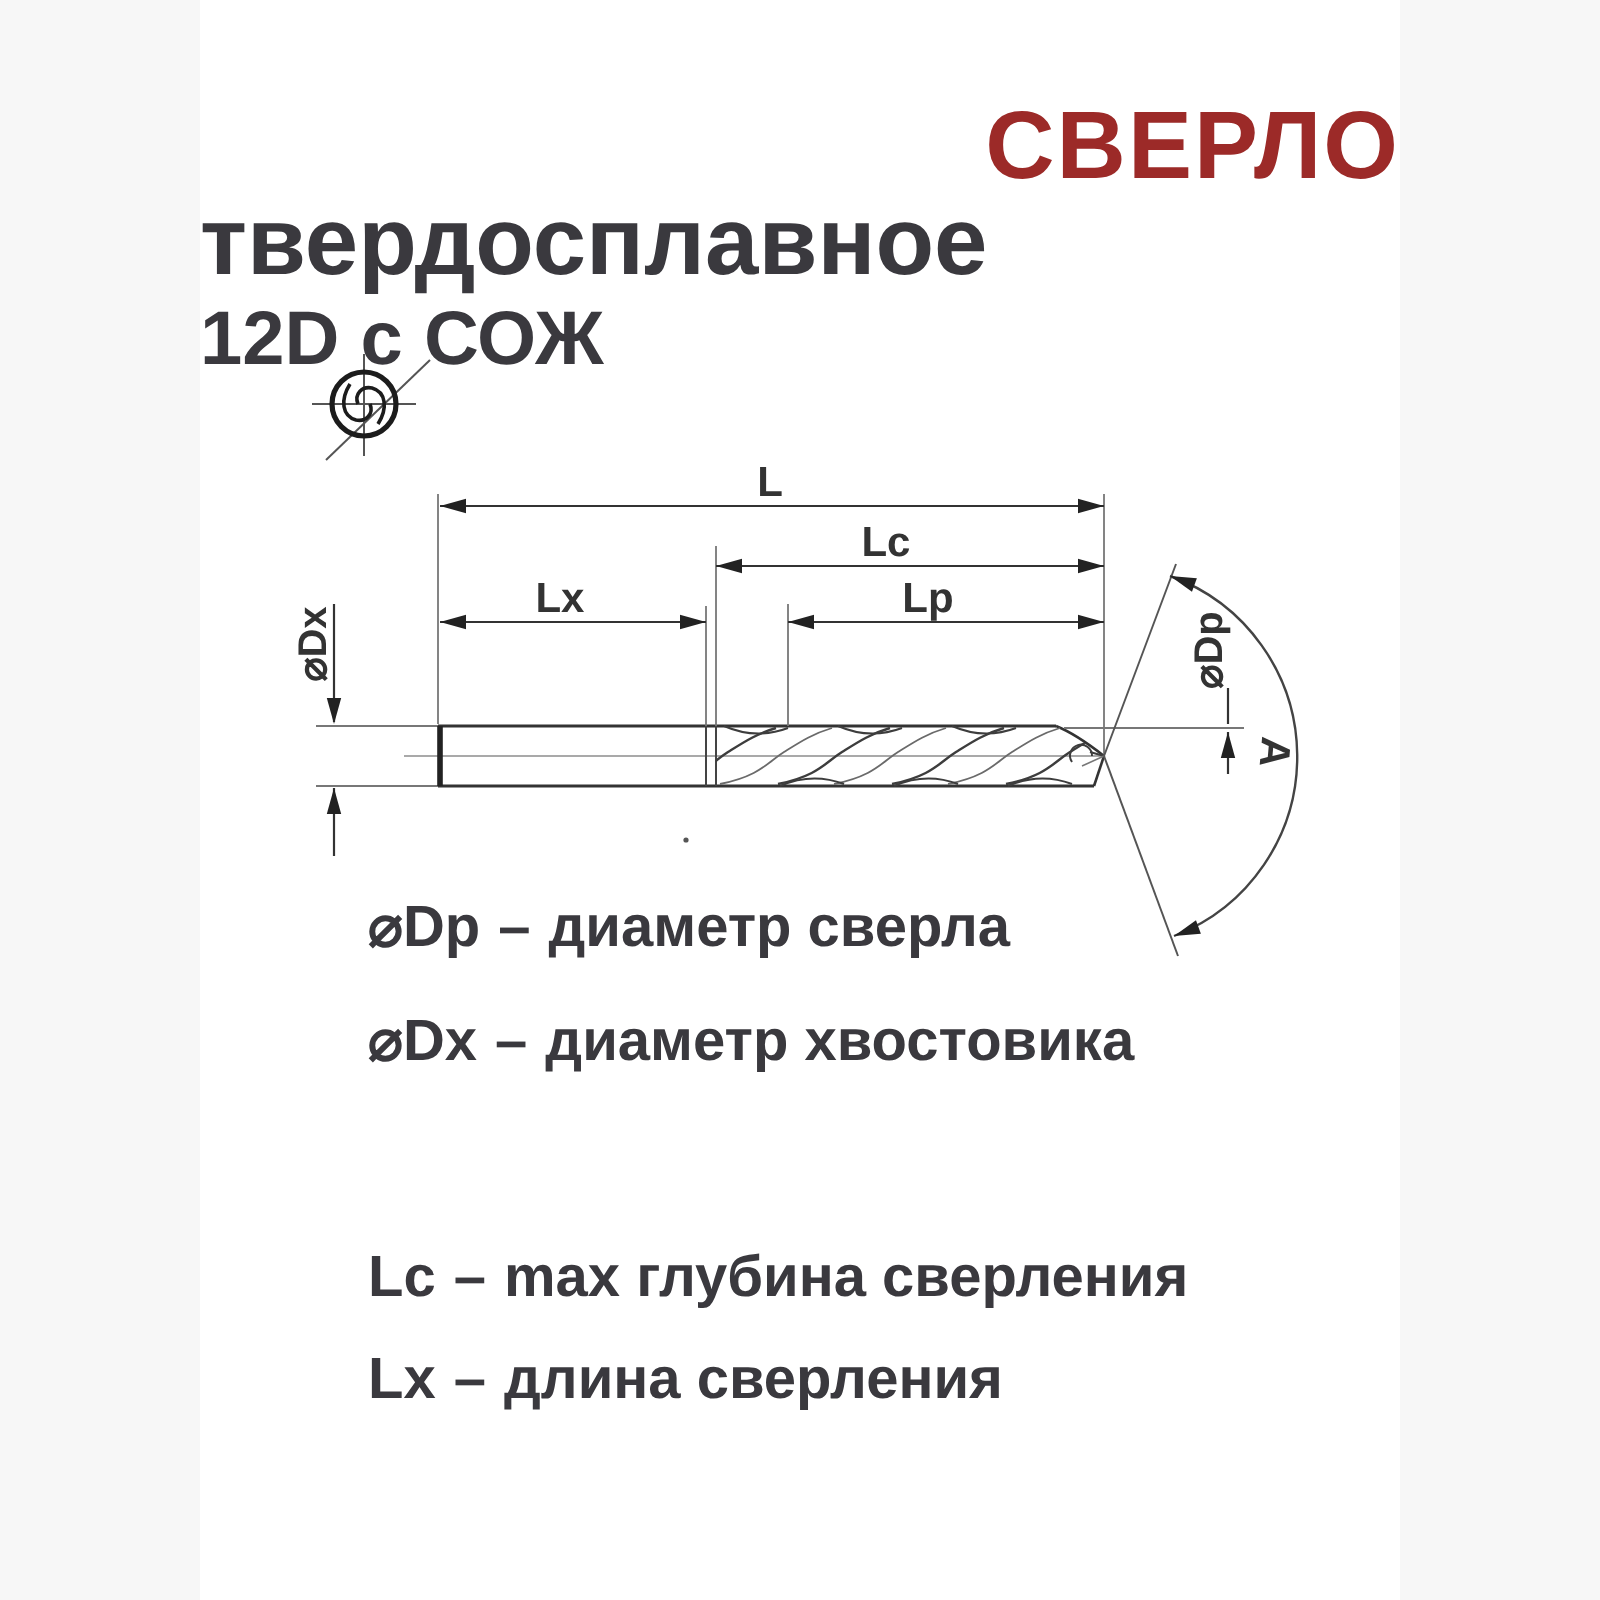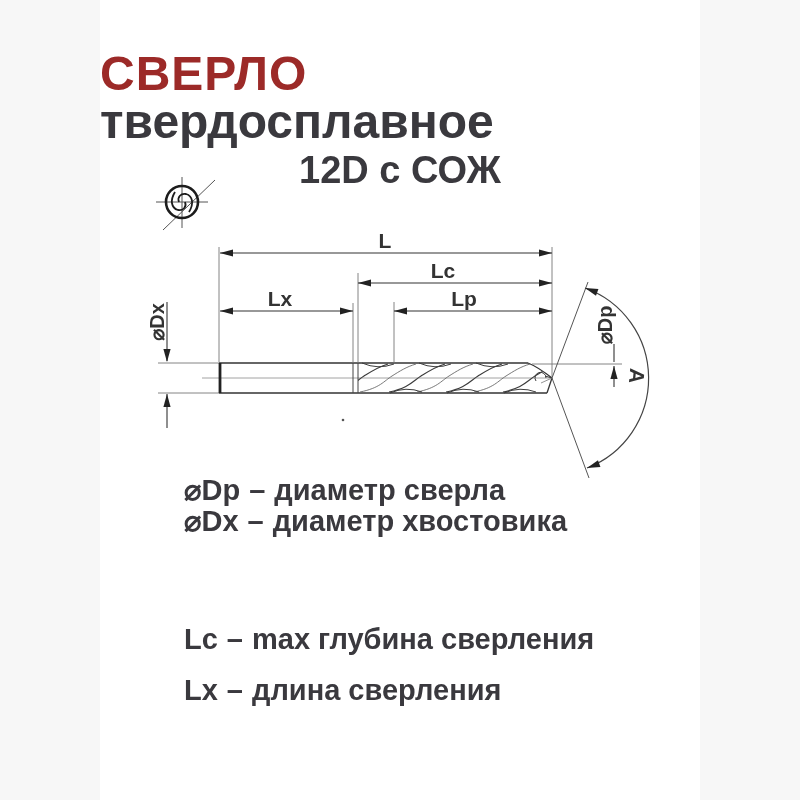--- a/index.html
+++ b/index.html
@@ -1,32 +1,32 @@
 <!DOCTYPE html>
 <html><head>
 <meta charset="utf-8">
 <style>
   html,body{margin:0;padding:0;}
   .stage{position:relative;width:800px;height:800px;background:#f7f7f7;overflow:hidden;
          font-family:"Liberation Sans",sans-serif;}
   .content{position:absolute;left:100px;top:0;width:600px;height:800px;background:#ffffff;}
-  .title{position:absolute;top:47px;left:0;width:100%;text-align:left;
+  .title{position:absolute;top:47px;left:0;width:100%;text-align:right;
          font-size:48px;line-height:54px;font-weight:800;letter-spacing:1px;color:#9c2a28;}
   .subtitle{position:absolute;top:96px;left:0;width:100%;text-align:left;
          font-size:48px;line-height:52px;font-weight:600;color:#3a393e;}
-  .spec{position:absolute;top:149px;left:0;width:100%;text-align:center;
+  .spec{position:absolute;top:149px;left:0;width:100%;
          font-size:38px;line-height:42px;font-weight:600;color:#3a393e;}
   .drawing{position:absolute;left:0;top:165px;width:600px;height:320px;}
   .drawing text{font-family:"Liberation Sans",sans-serif;fill:#333;font-weight:600;font-size:21px;}
   .drawing .rot{font-size:20px;}
   .legend-row{position:absolute;left:84px;white-space:nowrap;
          font-size:29px;line-height:34px;font-weight:600;color:#3a393e;}
   .legend-row .term{font-weight:700;}
   .legend-row .dash{margin:0 9px;}
-  .r1{top:473px}.r2{top:504px}.r3{top:572px}.r4{top:622px}.r5{top:673px}.r6{top:722px}
+  .r1{top:447px}.r2{top:504px}.r3{top:572px}.r4{top:622px}.r5{top:673px}.r6{top:722px}
 </style>
 </head>
 <body>
 
 <div class="stage">
   <div class="content">
 
     <div class="title">СВЕРЛО</div>
     <div class="subtitle">твердосплавное</div>
     <div class="spec">12D с СОЖ</div>

